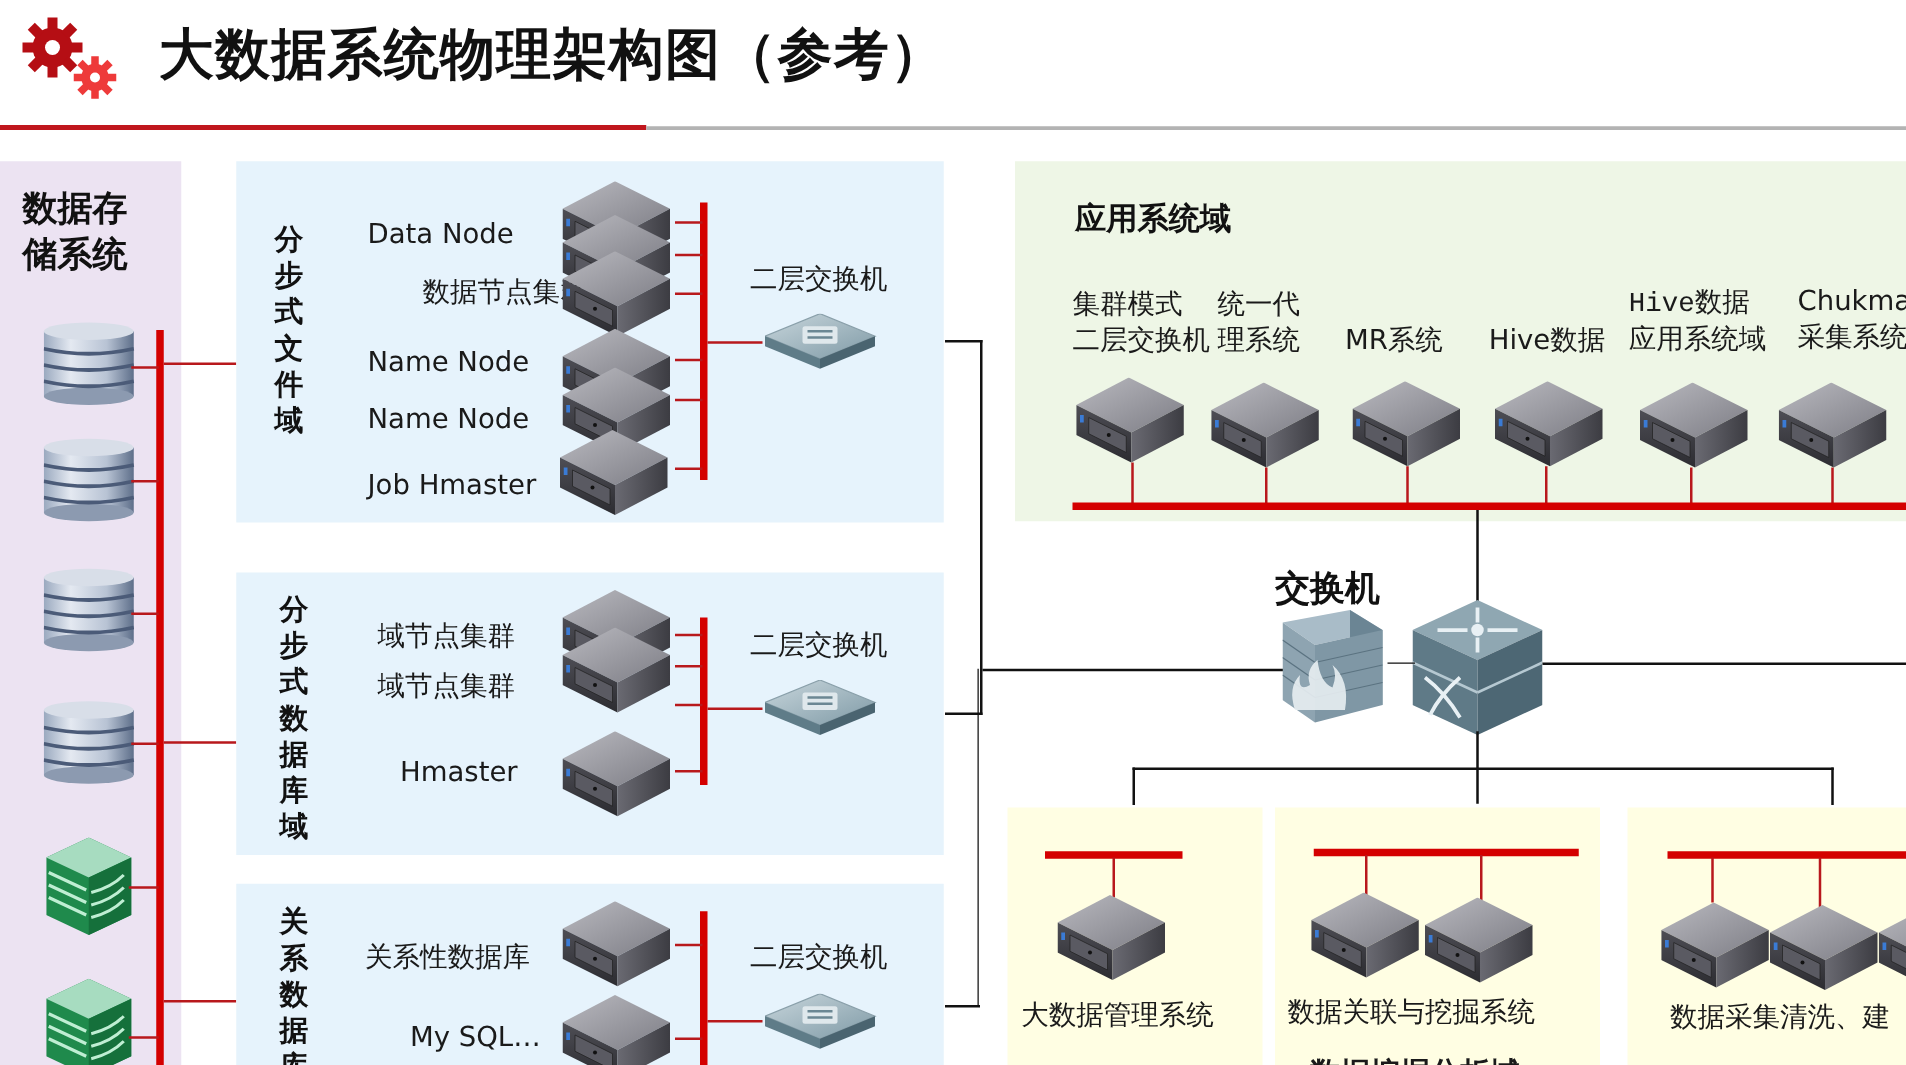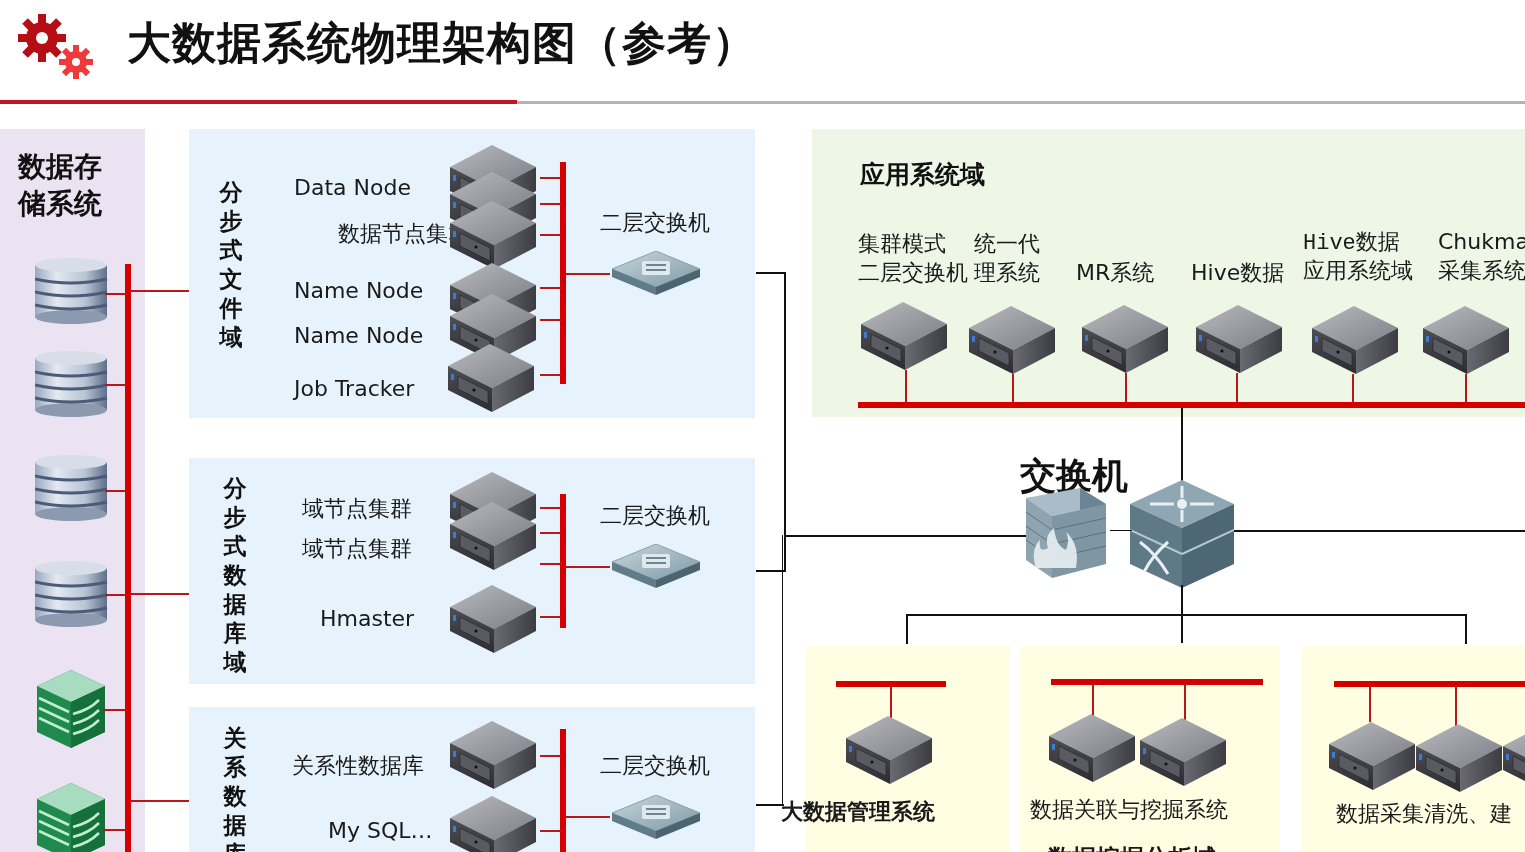--- a/index.html
+++ b/index.html
@@ -163,21 +163,21 @@
   <div>步</div>
   <div>式</div>
   <div>文</div>
   <div>件</div>
   <div>域</div>
 </div>
 <div class="abs lbl" style="left:294px;top:175px;">Data Node</div>
 <div class="abs lbl" style="left:294px;top:219px;margin-left:44px;">数据节点集群</div>
 <div class="abs lbl" style="left:294px;top:278px;">Name Node</div>
 <div class="abs lbl" style="left:294px;top:323px;">Name Node</div>
-<div class="abs lbl" style="left:294px;top:376px;">Job Tracker</div>
+<div class="abs lbl" style="left:294px;top:376px;">Job Hmaster</div>
 
 <div class="abs" style="left:450px;top:145px;"><svg width="88" height="70">
       <use href="#server"></use>
     </svg></div>
 <div class="abs" style="left:450px;top:172px;"><svg width="88" height="70">
       <use href="#server"></use>
     </svg></div>
 <div class="abs" style="left:450px;top:201px;"><svg width="88" height="70">
       <use href="#server"></use>
     </svg></div>
@@ -312,21 +312,21 @@
 
 <div class="abs redline-v" style="left:905px;top:370px;height:33px;"></div>
 <div class="abs redline-v" style="left:1012px;top:374px;height:29px;"></div>
 <div class="abs redline-v" style="left:1125px;top:373px;height:30px;"></div>
 <div class="abs redline-v" style="left:1236px;top:373px;height:30px;"></div>
 <div class="abs redline-v" style="left:1352px;top:374px;height:29px;"></div>
 <div class="abs redline-v" style="left:1465px;top:374px;height:29px;"></div>
 <div class="abs redbar-h" style="left:858px;top:402px;width:667px;"></div>
 
 <div class="abs blk-v" style="left:1181px;top:408px;height:92px;"></div>
-<div class="abs sect-title" style="left:1020px;top:452px;font-size:36px;">交换机</div>
+<div class="abs sect-title" style="left:1020px;top:452px;font-size:28px;">交换机</div>
 <div class="abs" style="left:1026px;top:488px;">
   <svg width="84" height="92" viewBox="0 0 84 92">
     <polygon points="0,10 54,0 80,16 26,28" fill="#a9bcc8"></polygon>
     <polygon points="54,0 80,16 80,76 54,60" fill="#6b8594" transform="translate(0,0)"></polygon>
     <polygon points="0,10 26,28 26,90 0,72" fill="#8ea4b1"></polygon>
     <polygon points="26,28 80,16 80,76 26,90" fill="#7f97a5"></polygon>
     <g stroke="#5b7381" stroke-width="1">
       <line x1="26" y1="42" x2="80" y2="30"></line>
         <line x1="26" y1="56" x2="80" y2="44"></line>
         <line x1="26" y1="70" x2="80" y2="58"></line>
@@ -355,21 +355,21 @@
 <div class="abs blk-h" style="left:906px;top:614px;width:561px;"></div>
 <div class="abs blk-v" style="left:906px;top:614px;height:30px;"></div>
 <div class="abs blk-v" style="left:1465px;top:614px;height:30px;"></div>
 
 <div class="abs panel-yellow" style="left:806px;top:646px;width:204px;height:206px;"></div>
 <div class="abs redbar-h" style="left:836px;top:681px;width:110px;"></div>
 <div class="abs redline-v" style="left:890px;top:686px;height:32px;"></div>
 <div class="abs" style="left:846px;top:716px;"><svg width="88" height="70">
       <use href="#server"></use>
     </svg></div>
-<div class="abs lbl" style="left:781px;top:797px;font-weight:bold;">大数据管理系统</div>
+<div class="abs lbl" style="left:817px;top:797px;">大数据管理系统</div>
 
 <div class="abs panel-yellow" style="left:1020px;top:646px;width:260px;height:206px;"></div>
 <div class="abs redbar-h" style="left:1051px;top:679px;width:212px;"></div>
 <div class="abs redline-v" style="left:1092px;top:684px;height:34px;"></div>
 <div class="abs redline-v" style="left:1184px;top:684px;height:38px;"></div>
 <div class="abs" style="left:1049px;top:714px;"><svg width="88" height="70">
       <use href="#server"></use>
     </svg></div>
 <div class="abs" style="left:1140px;top:718px;"><svg width="88" height="70">
       <use href="#server"></use>

